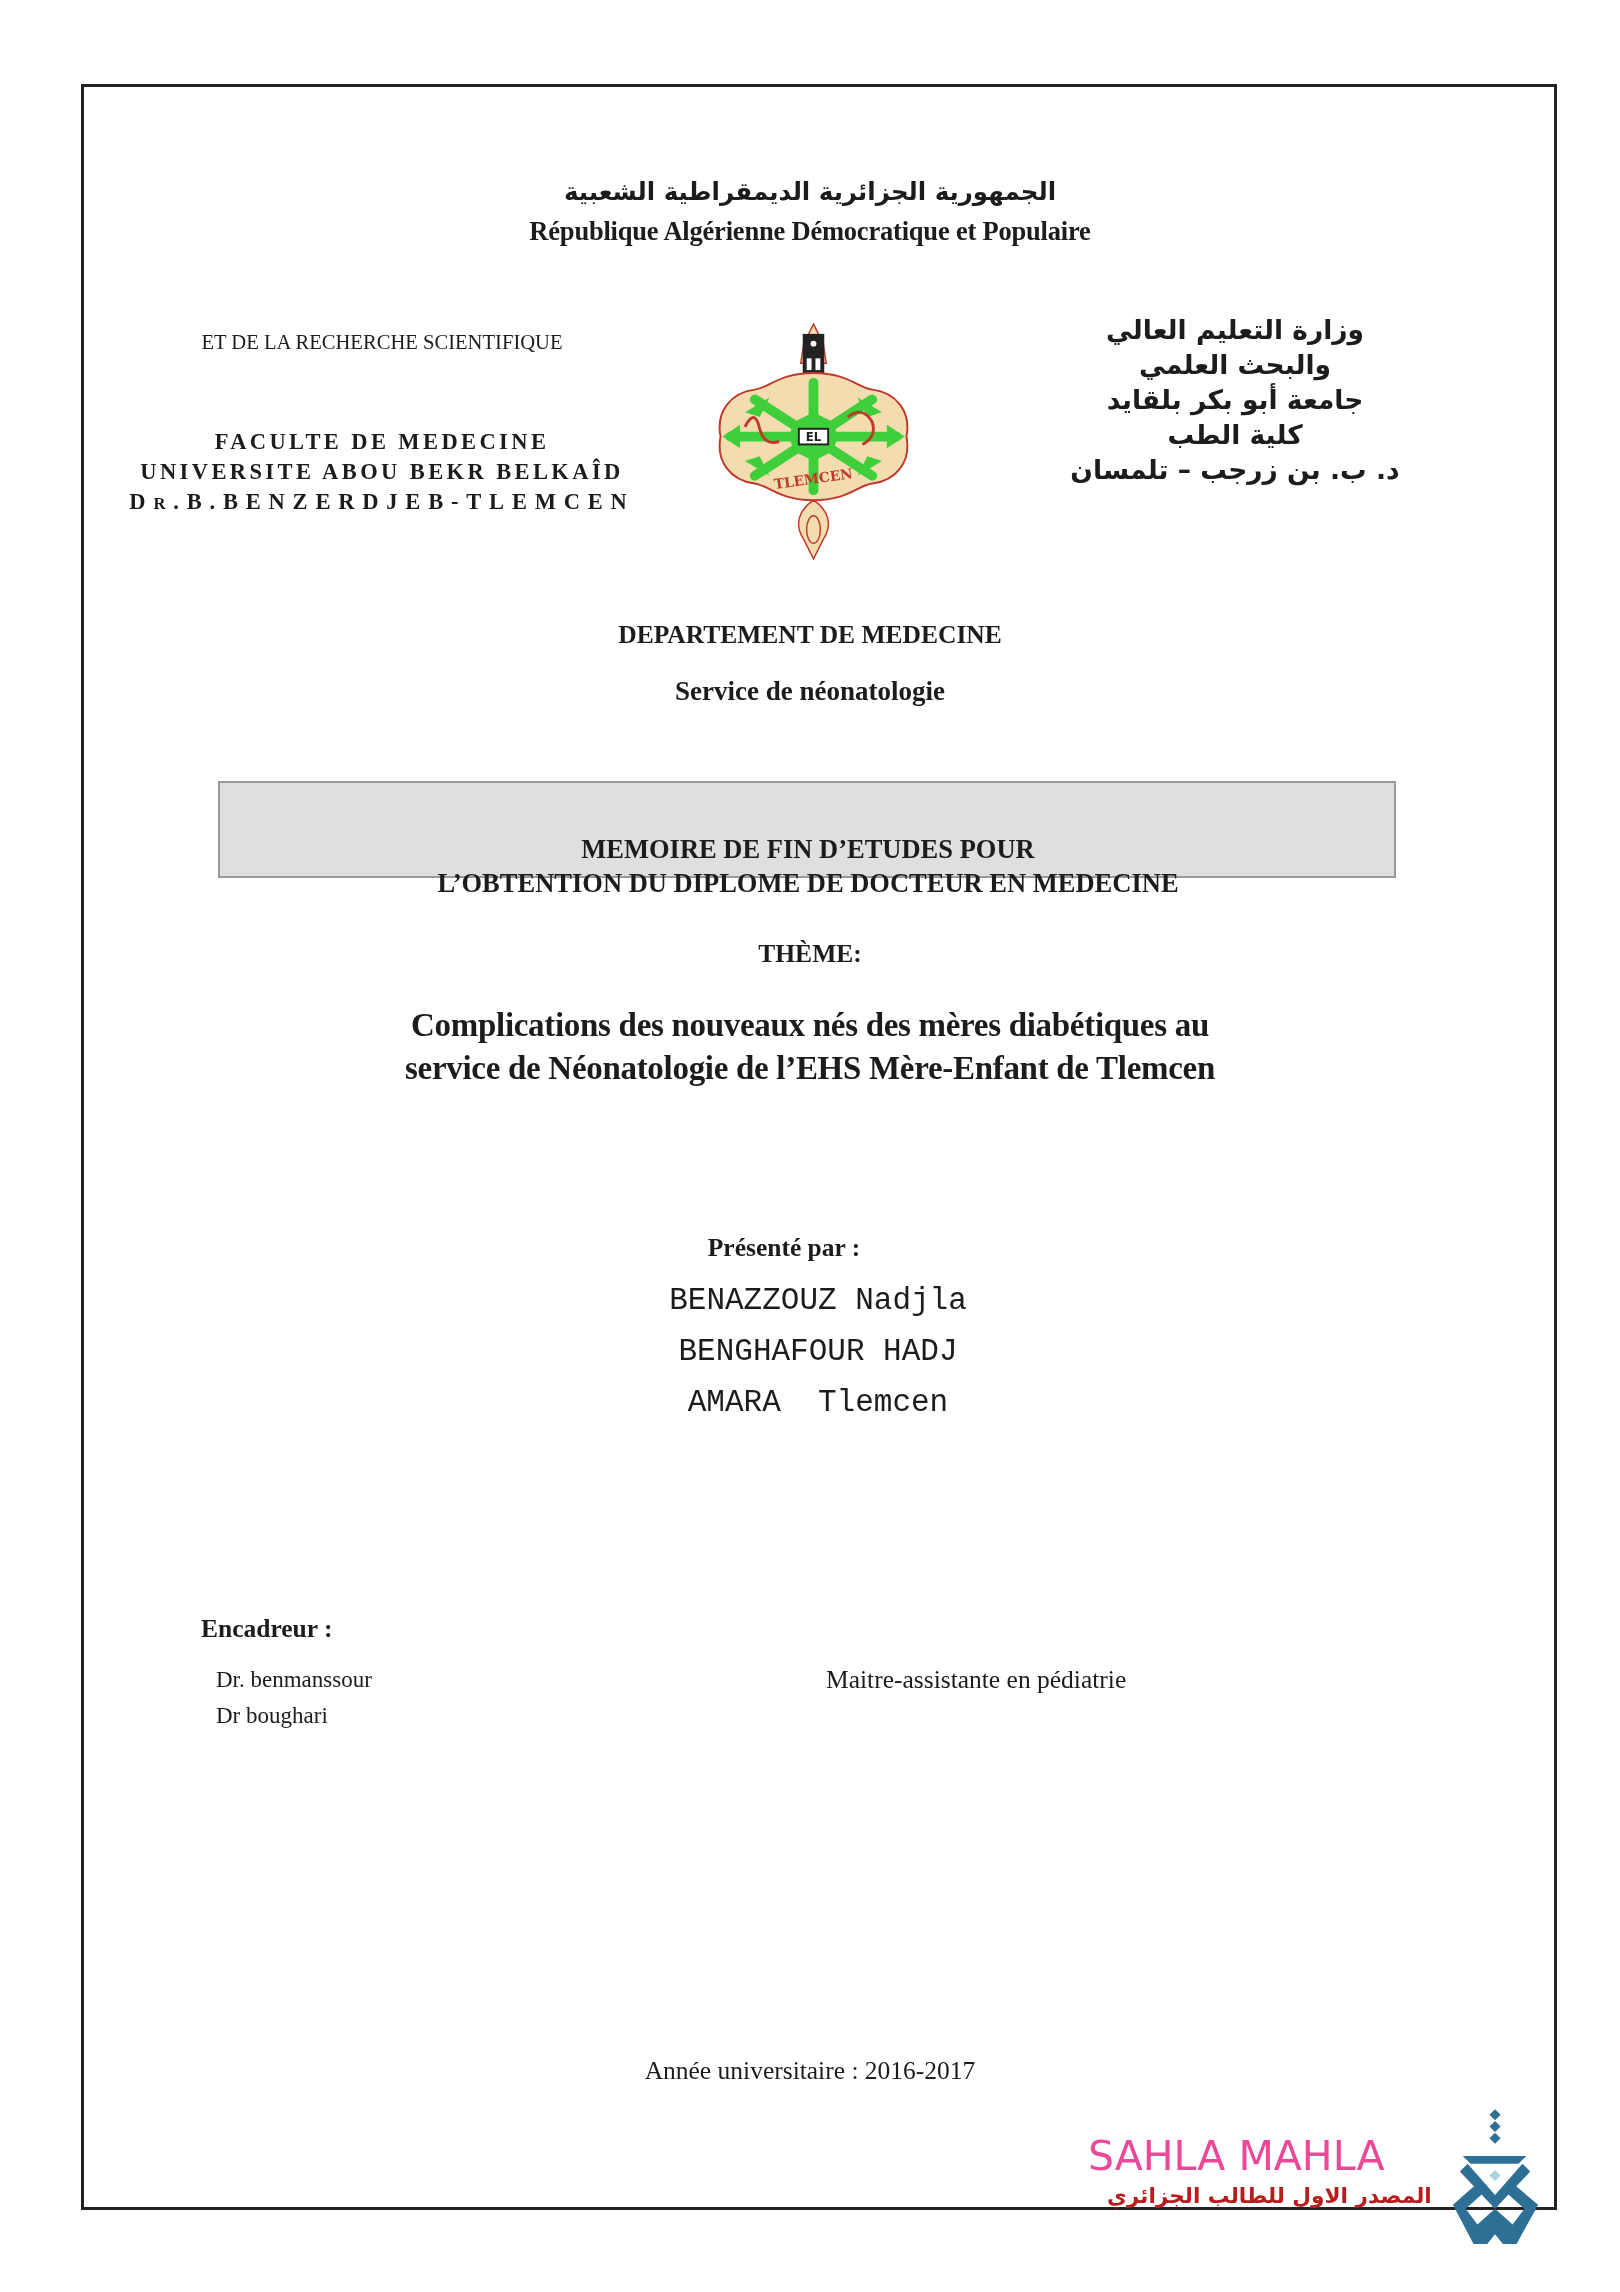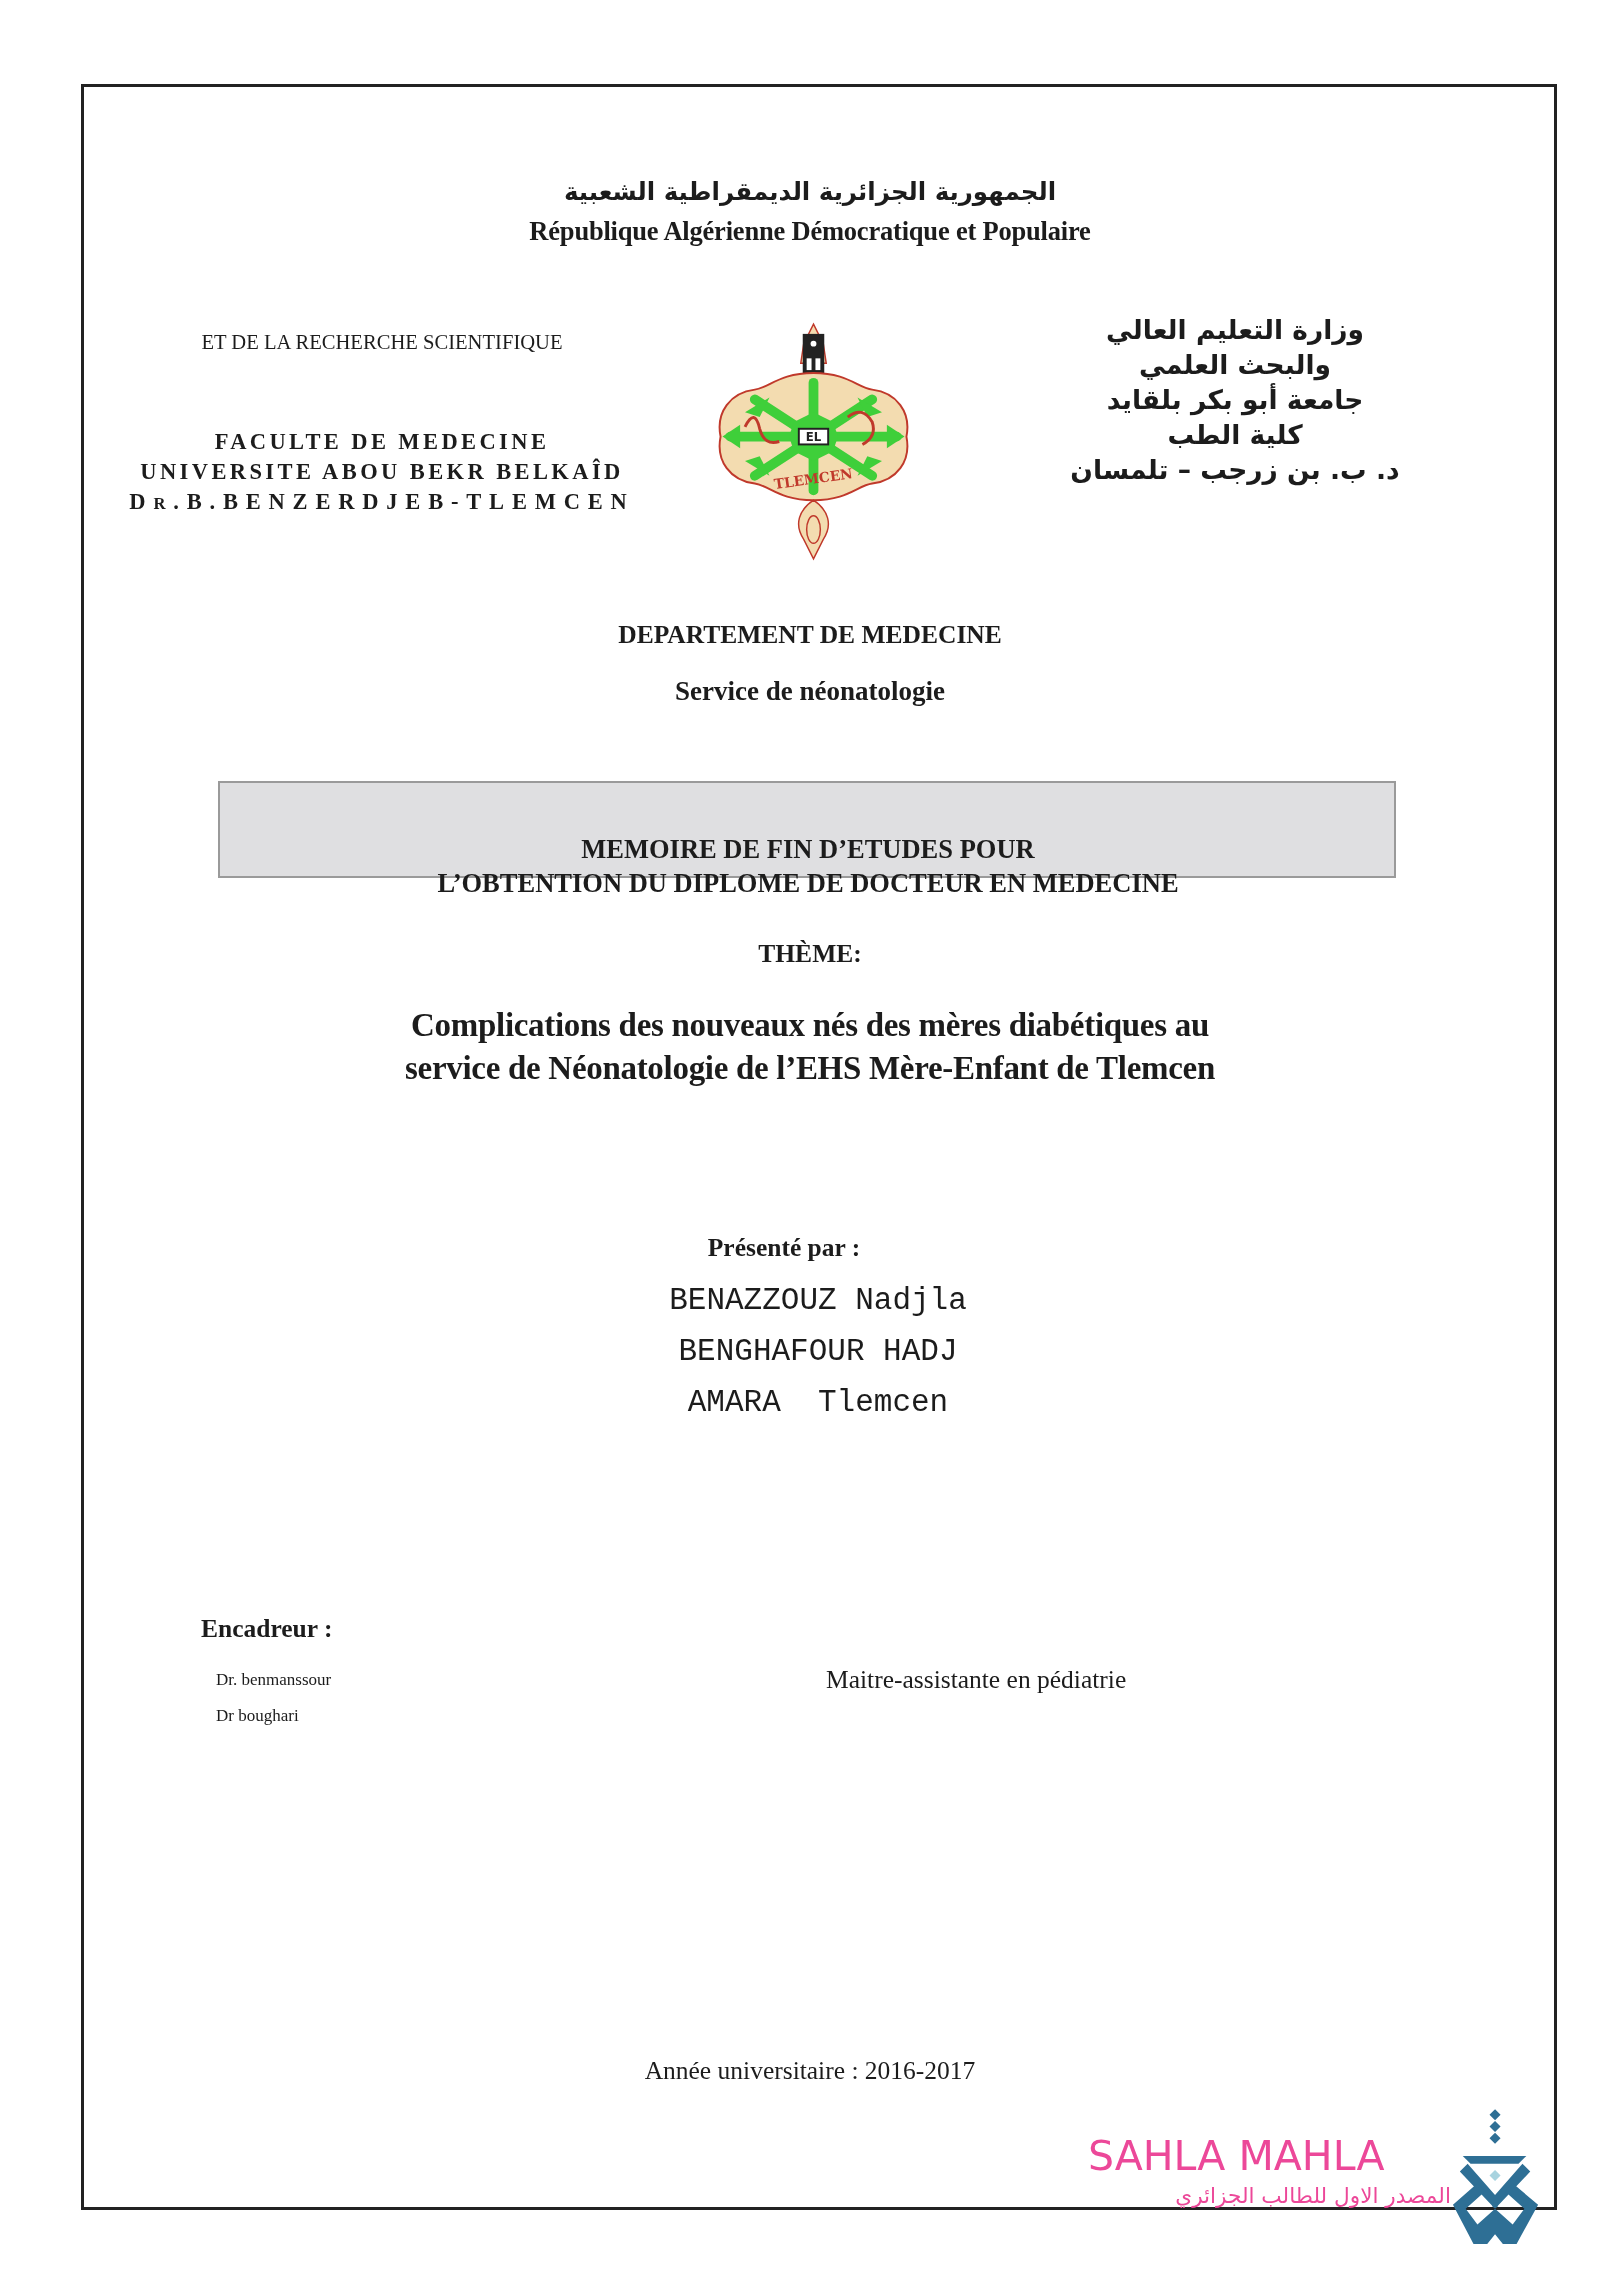--- a/index.html
+++ b/index.html
@@ -30,30 +30,30 @@
                    border: 2px solid #9a9a9a; box-sizing: border-box; }
     .memoire-text { left: 218px; width: 1180px; top: 832px; font-size: 26.5px; font-weight: bold; line-height: 34px; }
 
     .theme-label { left: 392px; width: 836px; top: 937px; font-size: 25.5px; font-weight: bold; line-height: 33px; }
     .theme-title { left: 245px; width: 1130px; top: 1004px; font-size: 33px; font-weight: bold; line-height: 43px; letter-spacing: -0.3px; }
 
     .presented-label { left: 588px; width: 392px; top: 1231px; font-size: 25.5px; font-weight: bold; line-height: 33px; }
     .author { left: 612px; width: 412px; font-size: 31px; line-height: 33px; font-family: Liberation Mono, monospace; }
 
     .encadreur-label { left: 201px; top: 1613px; font-size: 25.5px; font-weight: bold; line-height: 31px; }
-    .supervisor { left: 216px; font-size: 17px; line-height: 31px; }
+    .supervisor { left: 216px; font-size: 23px; line-height: 31px; }
     .supervisor-role { left: 826px; top: 1664px; font-size: 25.5px; line-height: 31px; }
 
     .year { left: 392px; width: 836px; top: 2054px; font-size: 25.5px; line-height: 33px; }
 
     .watermark { left: 1083px; top: 2107px; width: 470px; height: 137px; }
     .wm-title { position: absolute; left: 4.9px; top: 27.4px; font-family: "DejaVu Sans", sans-serif;
                 font-size: 41px; color: #ec4899; letter-spacing: 0px; line-height: 45px; }
-    .wm-sub { position: absolute; left: 4.9px; top: 76px; width: 363px; 
-              font-family: "DejaVu Sans", sans-serif; font-size: 21.6px; color: #ec4899; direction: rtl; line-height: 25.5px; }
+    .wm-sub { position: absolute; left: 4.9px; top: 76px; width: 363px; text-align: center;
+              font-family: "DejaVu Sans", sans-serif; font-size: 21.6px; color: #b91c1c; direction: rtl; line-height: 25.5px; font-weight: bold; }
     .wm-icon { position: absolute; left: 365px; top: 0px; width: 98px; height: 137px; }
   </style>
 </head>
 <body>
 
 <div class="frame"></div>
 
 <div class="abs center arabic ar-republic">الجمهورية الجزائرية الديمقراطية الشعبية</div>
 <div class="abs center fr-republic">République Algérienne Démocratique et Populaire</div>
 

